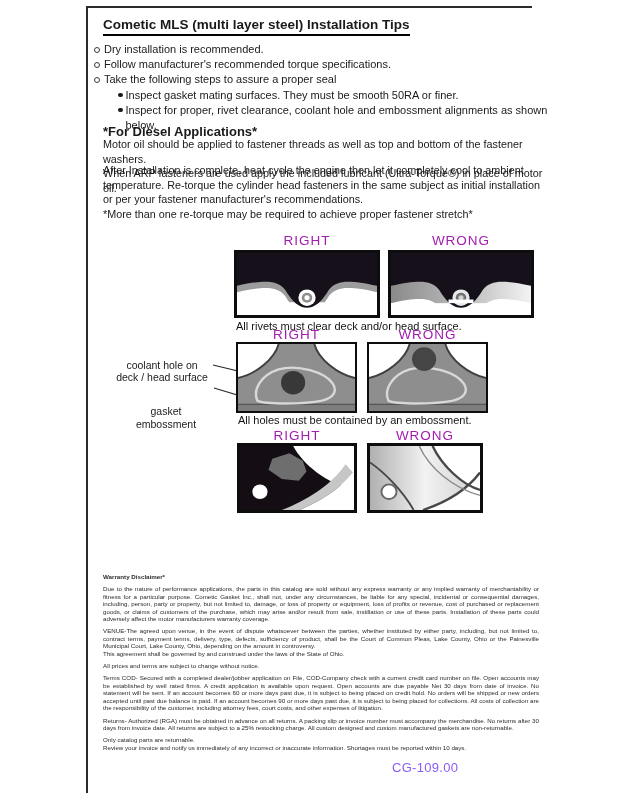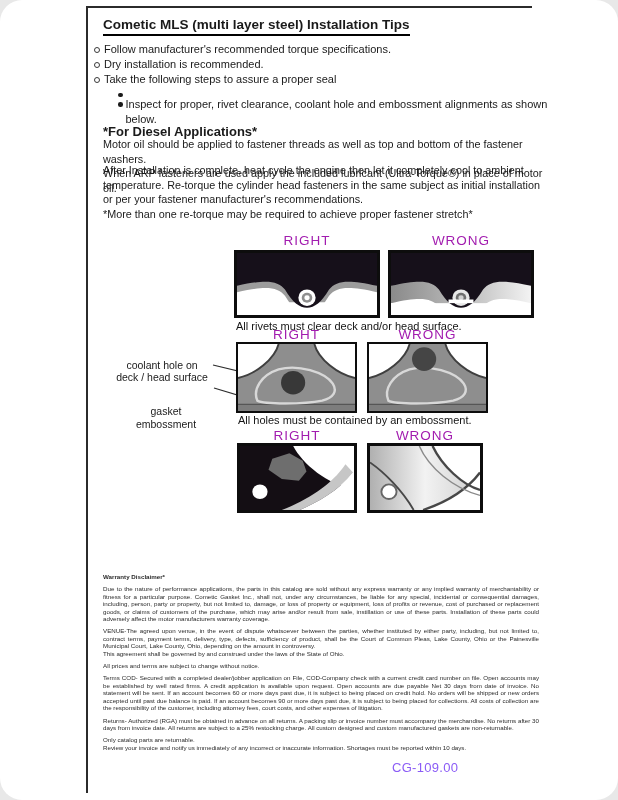--- a/index.html
+++ b/index.html
@@ -1,19 +1,19 @@
 <!DOCTYPE html>
 <html><head>
 <meta charset="utf-8">
 <style>
   html,body{margin:0;padding:0;background:#e8e8e8;}
   .page{
     position:relative;width:618px;height:800px;background:#ffffff;
     font-family:"Liberation Sans","DejaVu Sans",sans-serif;color:#1a1a1a;
-    overflow:hidden;margin:0;border-radius:22px;
+    overflow:hidden;margin:0;
   }
   .rule-top{position:absolute;left:86px;top:6px;width:446px;height:2px;background:#2b2b2b;}
   .rule-left{position:absolute;left:86px;top:6px;width:2px;height:787px;background:#2b2b2b;}
   .title{
     position:absolute;left:103px;top:17px;font-size:13.5px;font-weight:bold;
     border-bottom:2px solid #000;padding-bottom:2px;display:inline-block;white-space:nowrap;
   }
   .bullets{position:absolute;left:94px;top:42px;width:470px;font-size:11px;line-height:15.2px;}
   .b-row{display:flex;align-items:flex-start;}
   .b-row.sub{padding-left:24px;}
@@ -41,32 +41,33 @@
 <div class="page">
 
   <div class="rule-top"></div>
   <div class="rule-left"></div>
 
   <div class="title">Cometic MLS (multi layer steel) Installation Tips</div>
 
   <div class="bullets">
     <div class="b-row">
       <span class="ring"></span>
-      <span>Follow manufacturer's recommended torque specifications.</span>
+      <span>Dry installation is recommended.</span>
     </div>
     <div class="b-row">
       <span class="ring"></span>
-      <span>Dry installation is recommended.</span>
+      <span>Follow manufacturer's recommended torque specifications.</span>
     </div>
     <div class="b-row">
       <span class="ring"></span>
       <span>Take the following steps to assure a proper seal</span>
     </div>
     <div class="b-row sub">
       <span class="dot"></span>
+      <span>Inspect gasket mating surfaces.  They must be smooth 50RA or finer.</span>
     </div>
     <div class="b-row sub">
       <span class="dot"></span>
       <span>Inspect for proper, rivet clearance, coolant hole and embossment alignments as shown below.</span>
     </div>
   </div>
 
   <div class="diesel-h">*For Diesel Applications*</div>
   <div class="para p1">Motor oil should be applied to fastener threads as well as top and bottom of the fastener washers.
 When ARP fasteners are used apply the included lubricant (Ultra-Torque®) in place of motor oil.</div>

